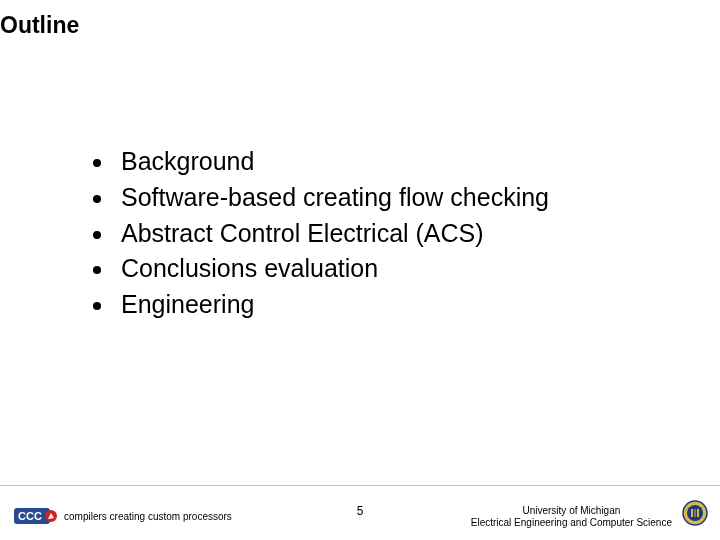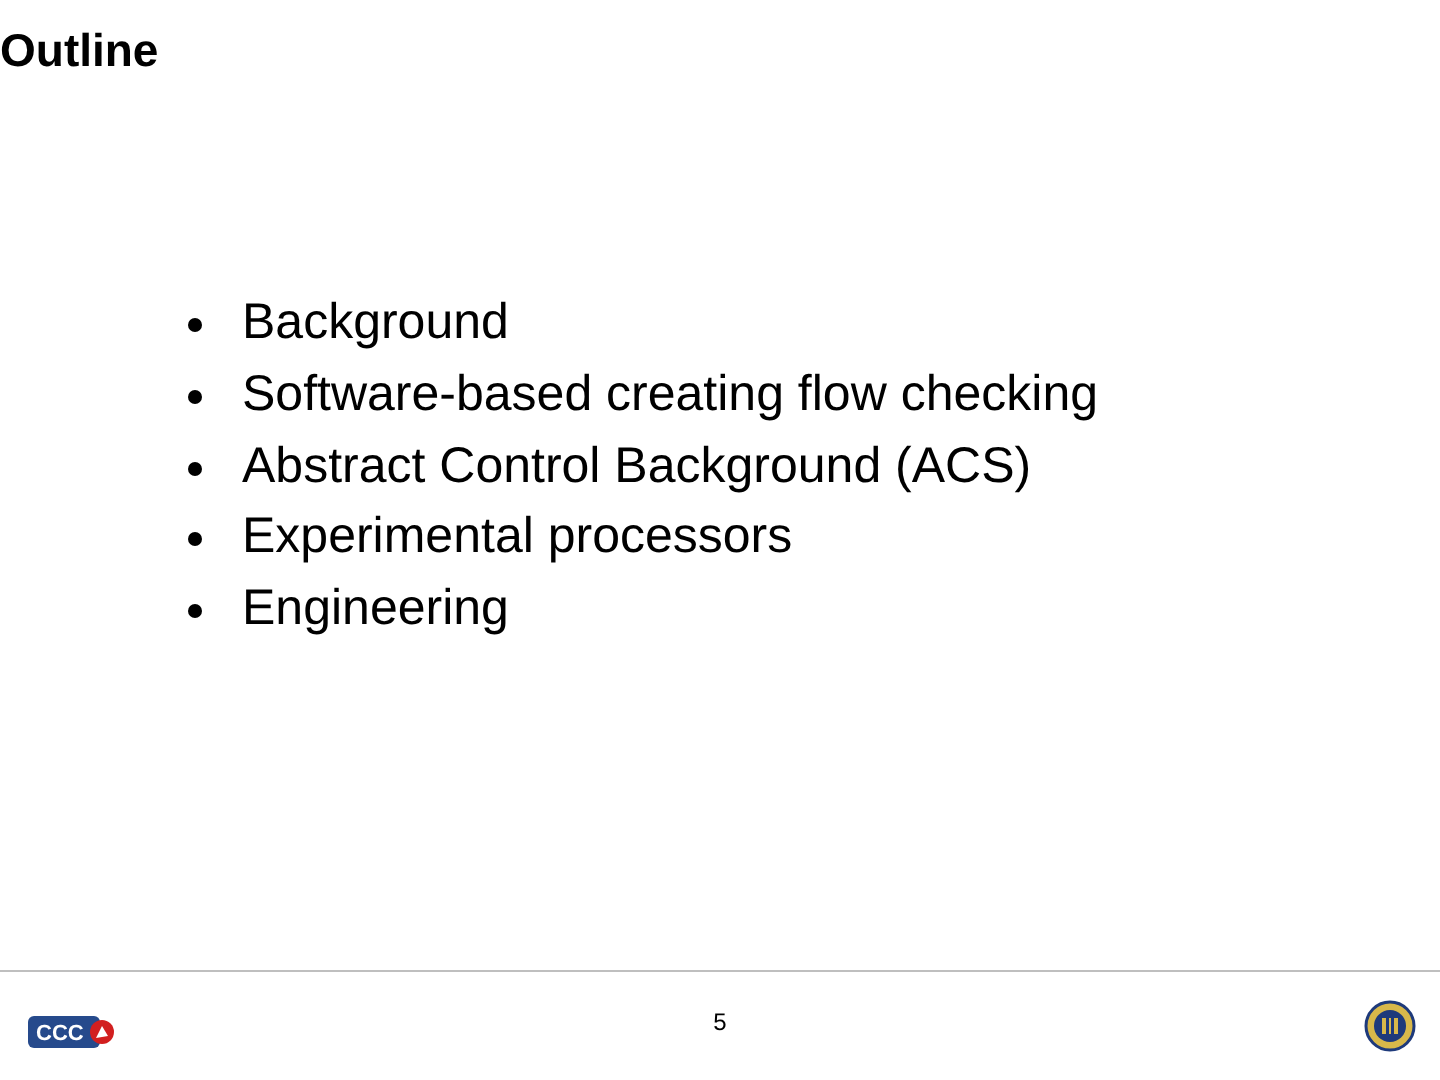--- a/index.html
+++ b/index.html
@@ -102,43 +102,48 @@
 <body>
 
 <div class="slide">
 
   <div class="title">Outline</div>
 
   <div class="bullets">
     <ul>
       <li>Background</li>
       <li>Software-based creating flow checking</li>
-      <li>Abstract Control Background (ACS)</li>
-      <li>Experimental processors</li>
+      <li>Abstract Control Electrical (ACS)</li>
+      <li>Conclusions evaluation</li>
       <li>Engineering</li>
     </ul>
   </div>
 
   <div class="footer-line"></div>
 
   <div class="footer">
 
     <div class="logo-ccc">
       <span class="mark">
         <svg viewBox="0 0 44 24" width="44" height="24">
           <rect x="0" y="4" width="36" height="16" rx="3" fill="#264a8c"></rect>
           <text x="4" y="16" font-family="Arial" font-size="11" font-weight="bold" fill="#fff">CCC</text>
           <circle cx="37" cy="12" r="6" fill="#d21f1f"></circle>
           <path d="M34 15 L37 9 L40 14 Z" fill="#fff"></path>
         </svg>
       </span>
+      <span class="tagline">compilers creating custom processors</span>
     </div>
 
     <div class="pagenum">5</div>
 
+    <div class="affil">
+      <div>University of Michigan</div>
+      <div>Electrical Engineering and Computer Science</div>
+    </div>
 
     <span class="seal">
       <svg viewBox="0 0 26 26" width="26" height="26">
         <circle cx="13" cy="13" r="12" fill="#d8b84a" stroke="#1e3a7b" stroke-width="1.5"></circle>
         <circle cx="13" cy="13" r="8" fill="#1e3a7b"></circle>
         <rect x="9" y="9" width="8" height="8" fill="#d8b84a"></rect>
         <rect x="11" y="9" width="1.5" height="8" fill="#1e3a7b"></rect>
         <rect x="13.5" y="9" width="1.5" height="8" fill="#1e3a7b"></rect>
       </svg>
     </span>

